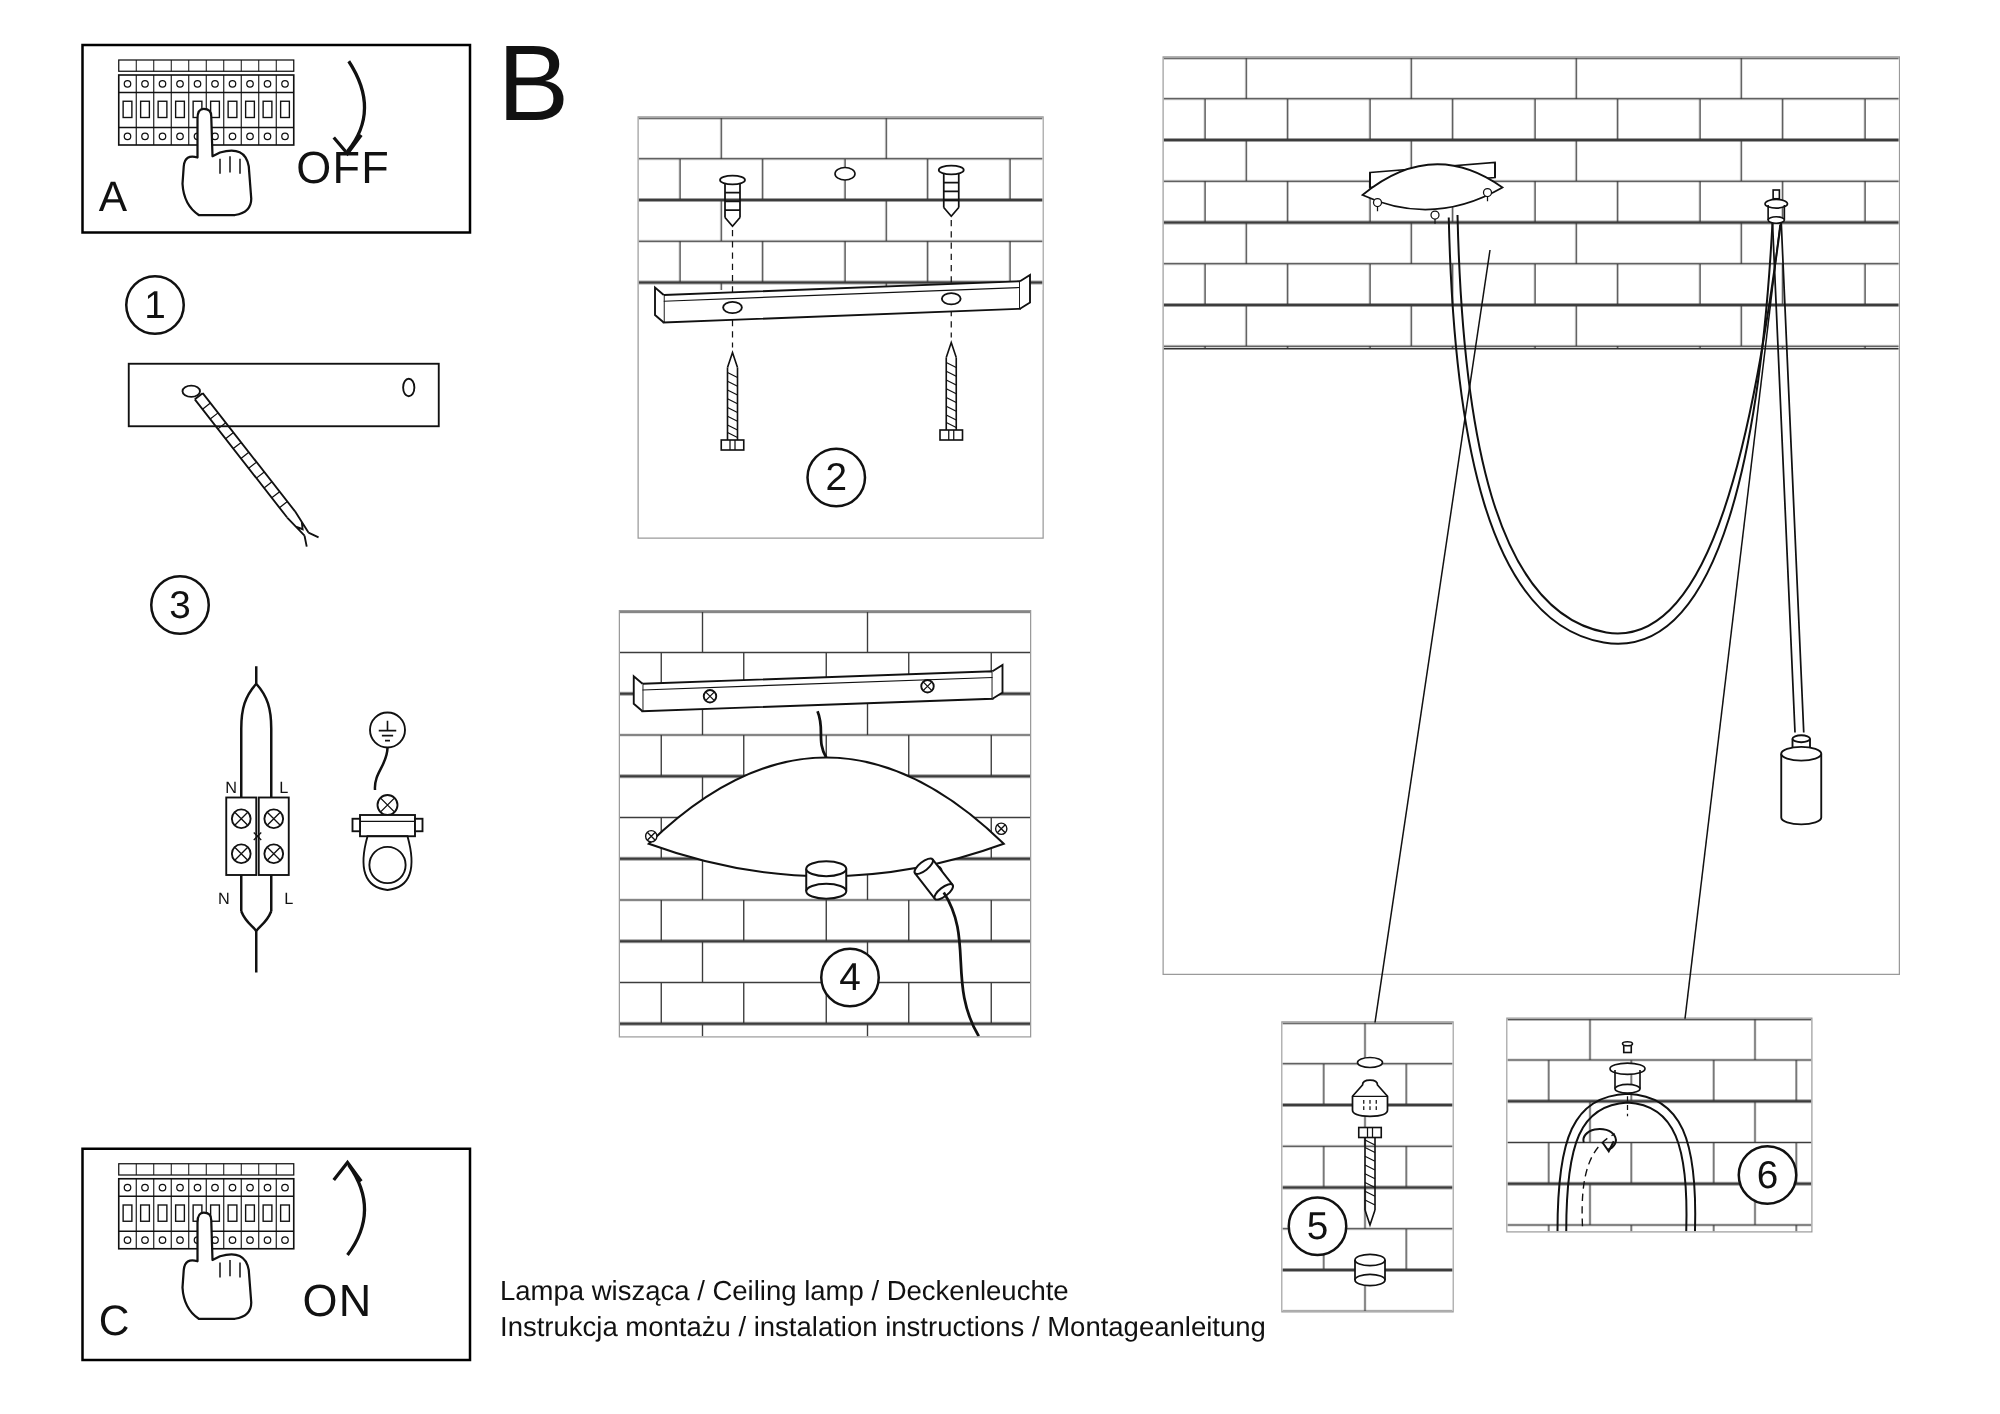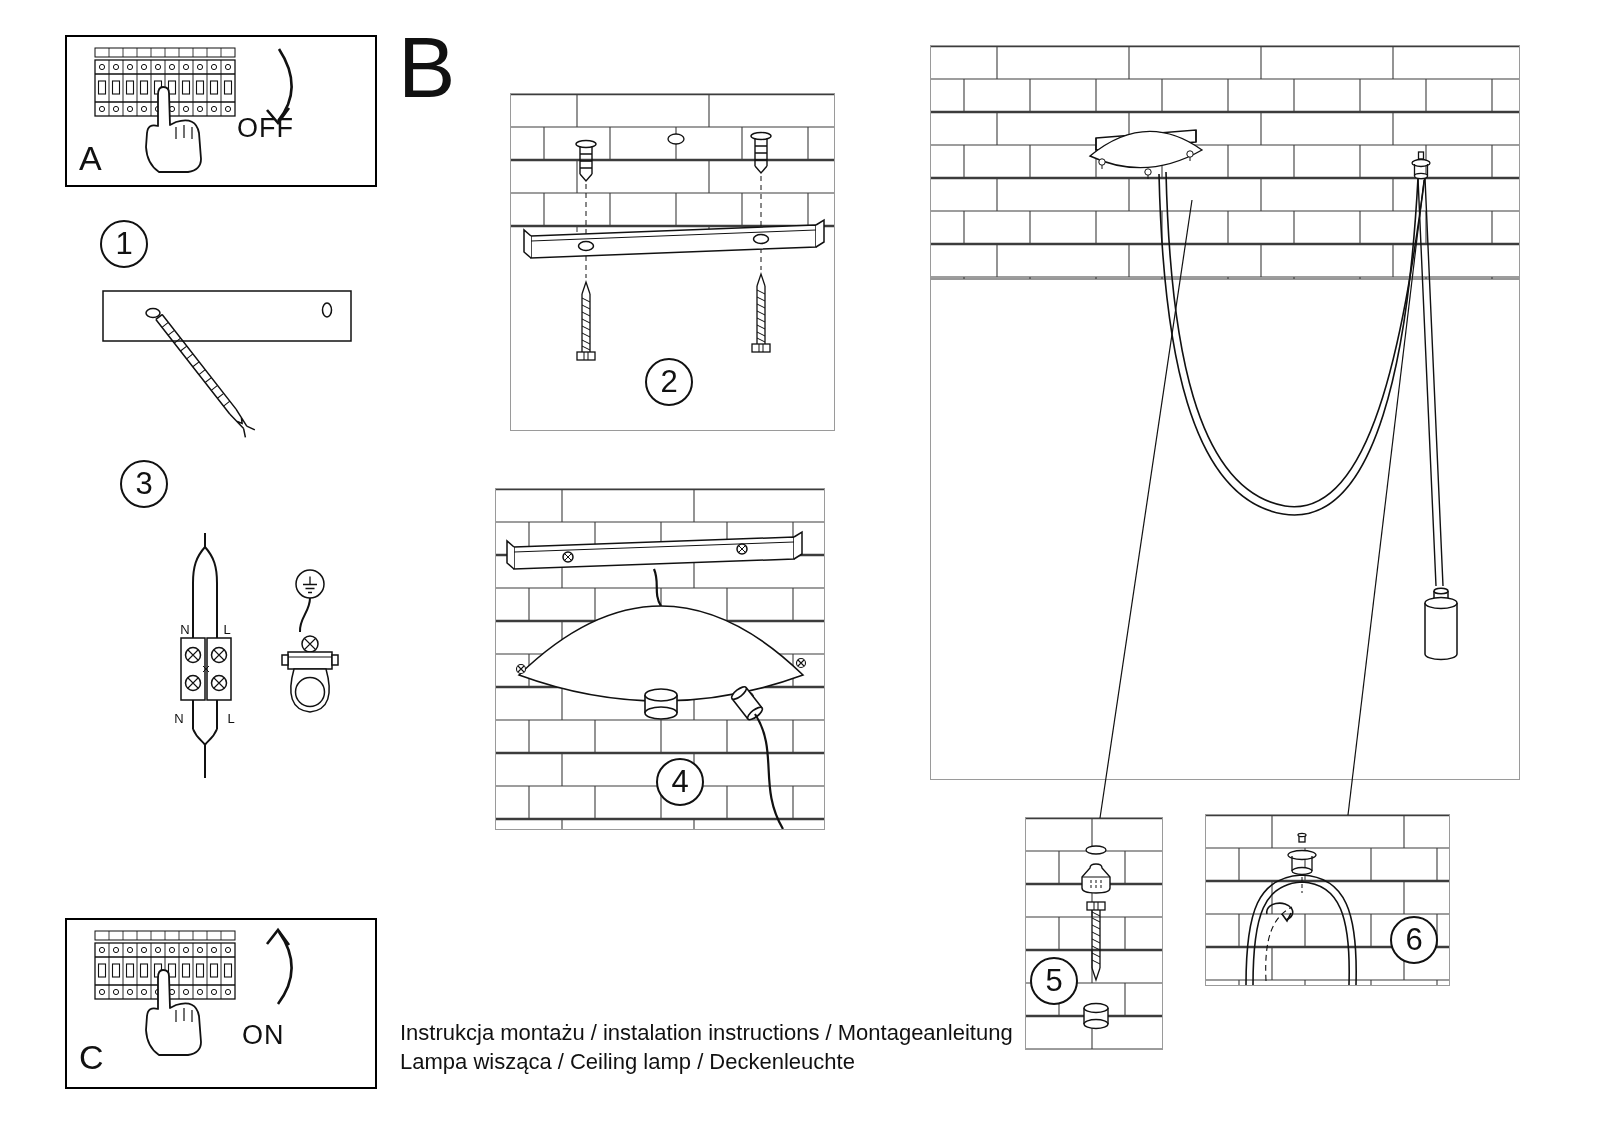--- a/index.html
+++ b/index.html
@@ -3,21 +3,21 @@
 <meta charset="utf-8">
 <style>
   *{margin:0;padding:0}
   body{font-family:"Liberation Sans",sans-serif;background:#fff;color:#111}
   #stage{position:relative;width:1600px;height:1131px;background:#fff;overflow:hidden}
   .frame{position:absolute;border:2.5px solid #000;background:#fff}
   .panel{position:absolute;border:1px solid #9a9a9a;background:#fff}
   .badge{position:absolute;width:44px;height:44px;border:2.5px solid #111;border-radius:50%;background:#fff;
          display:flex;align-items:center;justify-content:center;font-size:31px;z-index:6}
   .big-letter{position:absolute;font-size:86px;line-height:1;font-weight:400}
-  .state-label{position:absolute;font-size:27px;letter-spacing:1px}
+  .state-label{position:absolute;font-size:36px;letter-spacing:1px}
   .panel-letter{position:absolute;font-size:34px}
   .footer-line{font-size:22px;line-height:1.32;white-space:nowrap}
   #footer{position:absolute;left:400px;top:1018px}
   svg{display:block}
   svg text{font-size:13px;fill:#111;stroke:none;text-anchor:middle;font-family:"Liberation Sans",sans-serif}
   .overlay{position:absolute;left:0;top:0;pointer-events:none;z-index:4}
 </style>
 </head>
 <body>
 
@@ -324,17 +324,17 @@
     </svg>
   </div>
   <div class="badge" style="left:1390px;top:916px">6</div>
 
   <svg class="overlay" width="1600" height="1131">
     <line x1="1192" y1="200" x2="1100" y2="818" stroke="#111" stroke-width="1.2"></line>
     <line x1="1424" y1="180" x2="1348" y2="815" stroke="#111" stroke-width="1.2"></line>
   </svg>
 
   <div id="footer">
+    <div class="footer-line">Lampa wisząca / Ceiling lamp / Deckenleuchte</div>
     <div class="footer-line">Instrukcja montażu / instalation instructions / Montageanleitung</div>
-    <div class="footer-line">Lampa wisząca / Ceiling lamp / Deckenleuchte</div>
   </div>
 
 </div>
 
 </body></html>

